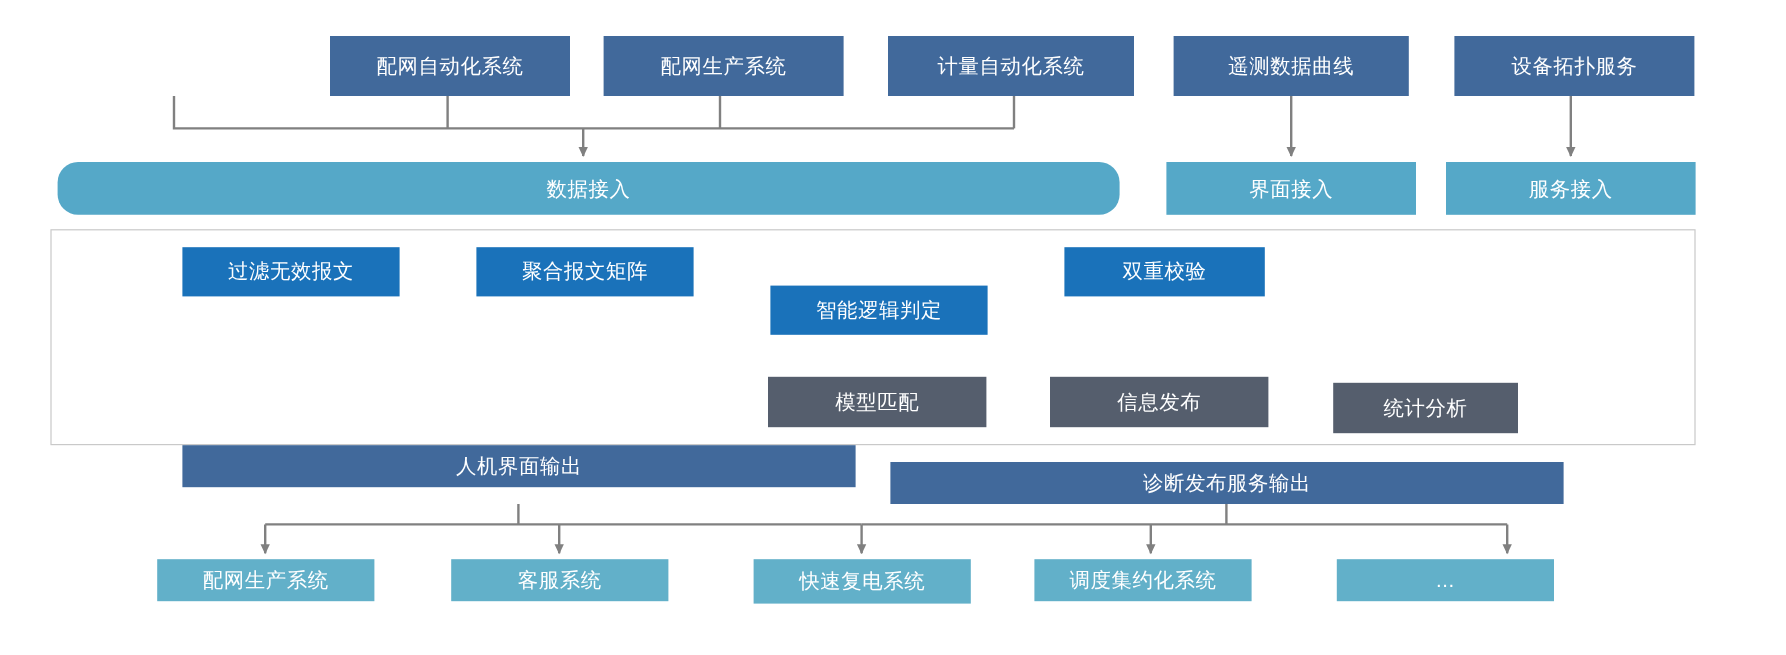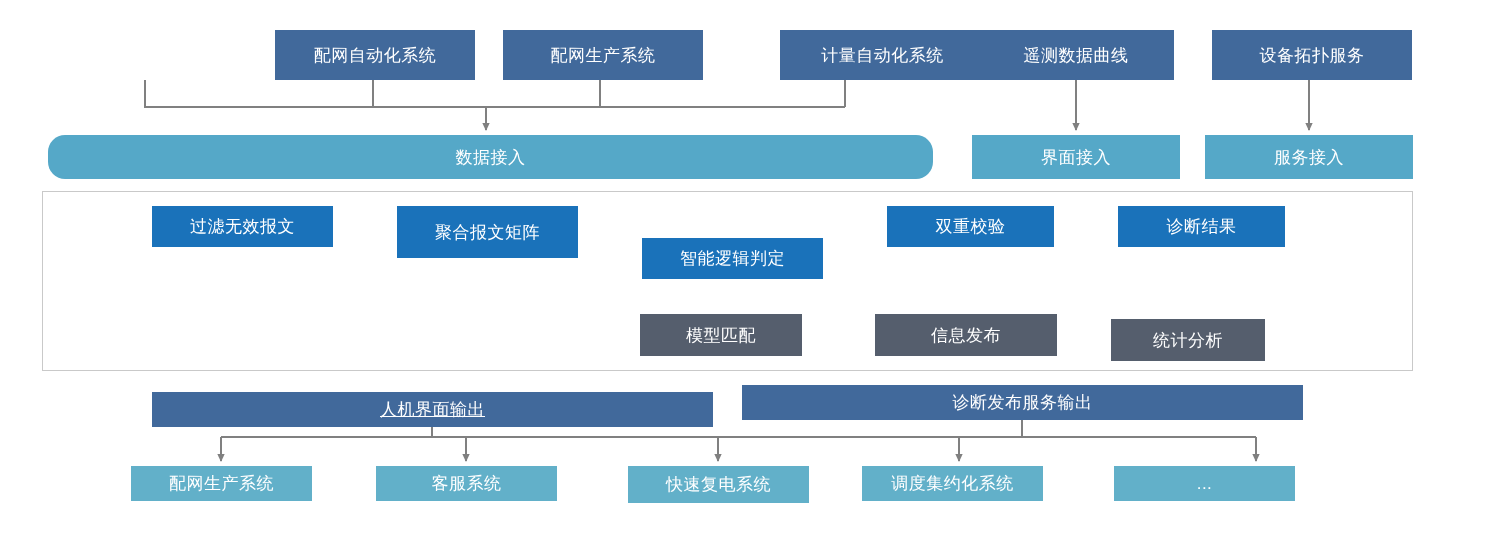--- a/index.html
+++ b/index.html
@@ -93,41 +93,40 @@
 
       <path d="M1022,420 L1022,437"></path>
       <path d="M718,437 L1256,437"></path>
       <path d="M959,437 L959,461" marker-end="url(#arrow)"></path>
       <path d="M1256,437 L1256,461" marker-end="url(#arrow)"></path>
     </g>
   </svg>
 
   <div class="box src" style="left:275px; top:30px; width:200px; height:50px;">配网自动化系统</div>
   <div class="box src" style="left:503px; top:30px; width:200px; height:50px;">配网生产系统</div>
-  <div class="box src" style="left:740px; top:30px; width:205px; height:50px;margin-left:40px;">计量自动化系统</div>
+  <div class="box src" style="left:740px; top:30px; width:205px; height:50px;">计量自动化系统</div>
   <div class="box src" style="left:978px; top:30px; width:196px; height:50px;">遥测数据曲线</div>
   <div class="box src" style="left:1212px; top:30px; width:200px; height:50px;">设备拓扑服务</div>
 
   <div class="box access" style="left:48px;  top:135px; width:885px; height:44px;border-radius:17px;">数据接入</div>
   <div class="box access" style="left:972px; top:135px; width:208px; height:44px;">界面接入</div>
   <div class="box access" style="left:1205px;top:135px; width:208px; height:44px;">服务接入</div>
 
   <div class="panel" style="left:42px; top:191px; width:1371px; height:180px;"></div>
 
   <div class="box process" style="left:152px; top:206px; width:181px; height:41px;">过滤无效报文</div>
-  <div class="box process" style="left:397px; top:206px; width:181px; height:52px;">聚合报文矩阵</div>
+  <div class="box process" style="left:397px; top:206px; width:181px; height:41px;">聚合报文矩阵</div>
   <div class="box process" style="left:642px; top:206px; width:181px; height:41px;margin-top:32px;">智能逻辑判定</div>
   <div class="box process" style="left:887px; top:206px; width:167px; height:41px;">双重校验</div>
-  <div class="box process" style="left:1118px;top:206px; width:167px; height:41px;">诊断结果</div>
 
-  <div class="box gray" style="left:640px; top:314px; width:162px; height:42px;">模型匹配</div>
+  <div class="box gray" style="left:640px; top:314px; width:182px; height:42px;">模型匹配</div>
   <div class="box gray" style="left:875px; top:314px; width:182px; height:42px;">信息发布</div>
   <div class="box gray" style="left:1111px;top:319px; width:154px; height:42px;">统计分析</div>
 
-  <div class="box output" style="left:152px; top:392px; width:561px; height:35px;text-decoration:underline;">人机界面输出</div>
+  <div class="box output" style="left:152px; top:371px; width:561px; height:35px;">人机界面输出</div>
   <div class="box output" style="left:742px; top:385px; width:561px; height:35px;">诊断发布服务输出</div>
 
   <div class="box consumer" style="left:131px; top:466px; width:181px; height:35px;">配网生产系统</div>
   <div class="box consumer" style="left:376px; top:466px; width:181px; height:35px;">客服系统</div>
   <div class="box consumer" style="left:628px; top:466px; width:181px; height:37px;">快速复电系统</div>
   <div class="box consumer" style="left:862px; top:466px; width:181px; height:35px;">调度集约化系统</div>
   <div class="box consumer" style="left:1114px;top:466px; width:181px; height:35px;">...</div>
 
 </div>
 

